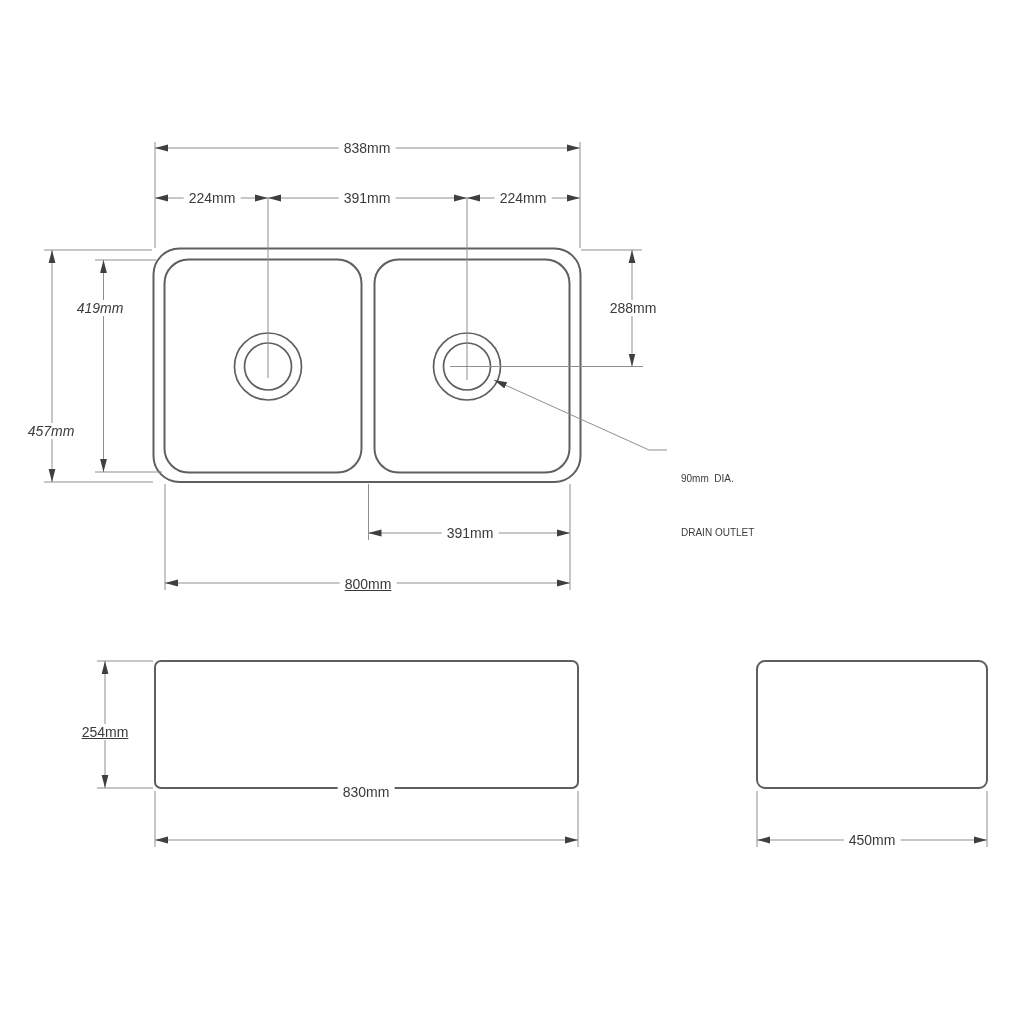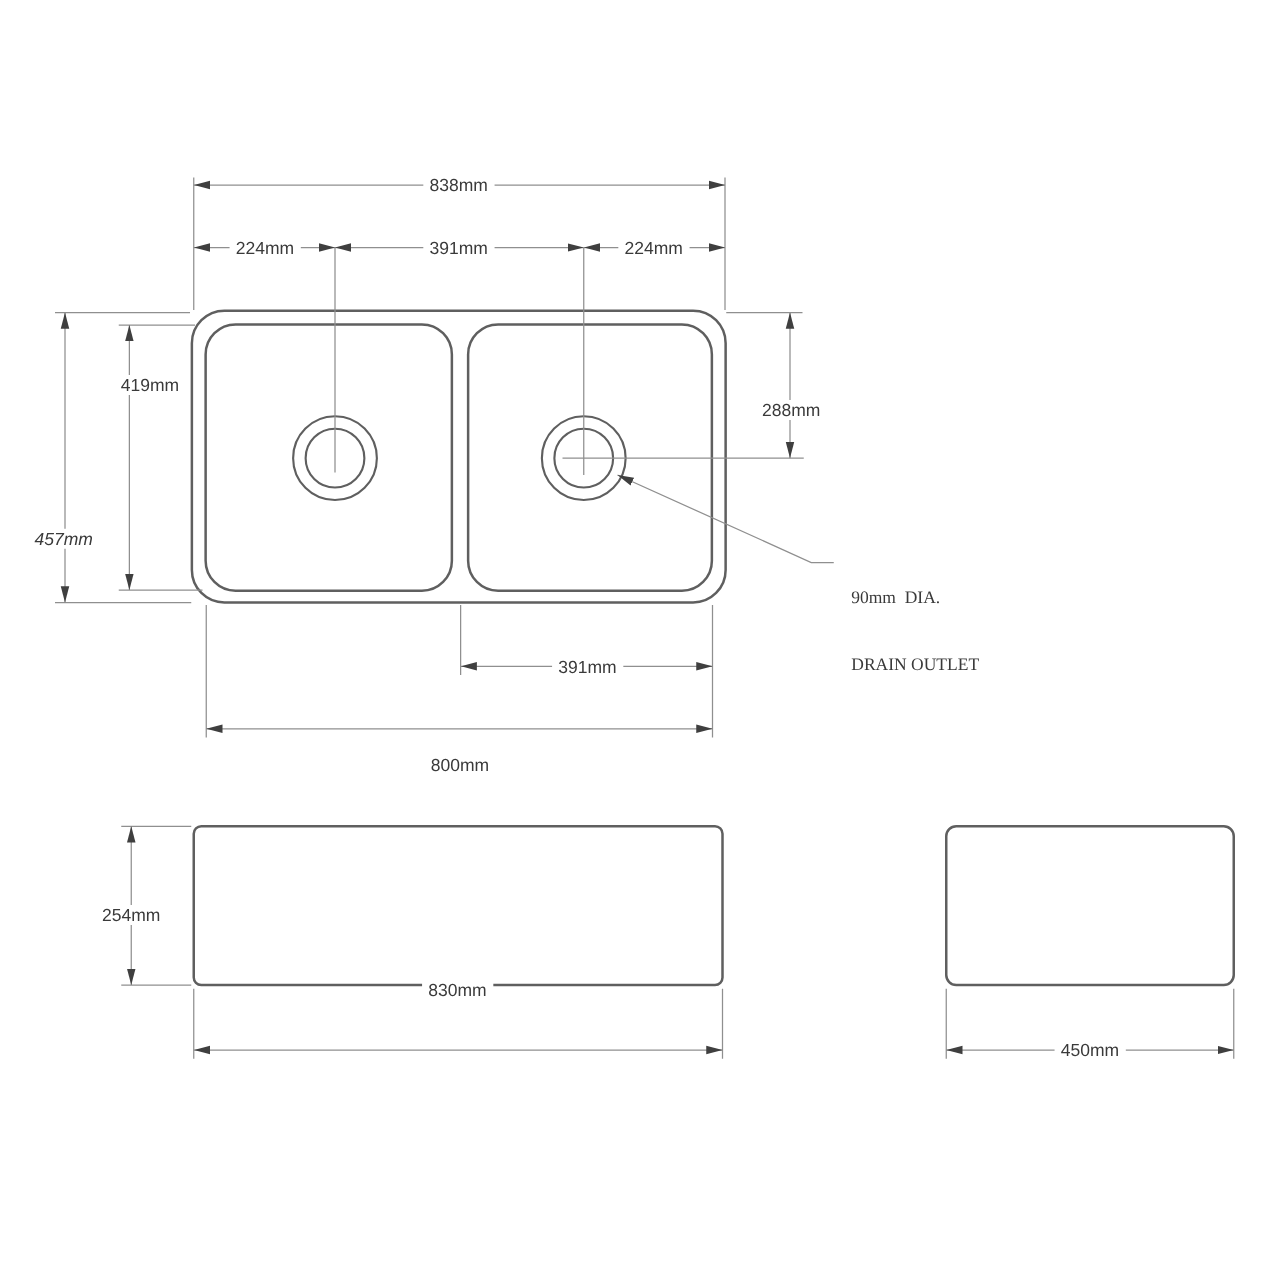--- a/index.html
+++ b/index.html
@@ -29,25 +29,24 @@
     font-size:14px;
     color:var(--c-text);
     background:var(--c-background);
     padding:0 5px;
     white-space:nowrap;
     line-height:16px;
     text-align:center;
   }
   .note{
     position:absolute;
-    font-size:14px;
+    font-size:10px;
     color:var(--c-text);
     line-height:18px;
     white-space:pre;
-    font-family:Liberation Serif, serif;
   }
 </style>
 </head>
 <body>
 
 <div id="canvas">
 
   <svg id="linework" width="1024" height="1024" viewBox="0 0 1024 1024">
     <defs>
       <marker id="ah" viewBox="0 0 13 8" refX="13" refY="4" markerWidth="13" markerHeight="8" orient="auto-start-reverse">
@@ -122,28 +121,28 @@
         <line class="thin" x1="987" y1="791" x2="987" y2="847"></line>
       </g>
       <line class="dim" x1="757" y1="840" x2="987" y2="840" marker-start="url(#ah)" marker-end="url(#ah)"></line>
     </g>
   </svg>
 
   <span class="lbl" style="left:367px;top:148px;">838mm</span>
   <span class="lbl" style="left:212px;top:198px;">224mm</span>
   <span class="lbl" style="left:367px;top:198px;">391mm</span>
   <span class="lbl" style="left:523px;top:198px;">224mm</span>
-  <span class="lbl" style="left:120px;top:308px;">419mm</span>
+  <span class="lbl" style="left:100px;top:308px;font-style:italic;">419mm</span>
   <span class="lbl" style="left:51px;top:431px;font-style:italic;">457mm</span>
-  <span class="lbl" style="left:633px;top:308px;margin-top:20px;">288mm</span>
+  <span class="lbl" style="left:633px;top:308px;">288mm</span>
   <span class="lbl" style="left:470px;top:533px;">391mm</span>
-  <span class="lbl" style="left:368px;top:612px;">800mm</span>
+  <span class="lbl" style="left:368px;top:584px;text-decoration:underline;">800mm</span>
 
   <div class="note" style="left:681px;top:434px;">
     <span style="display:block;">90mm  DIA.</span>
     <span style="display:block;text-align:center;">DRAIN OUTLET</span>
   </div>
 
-  <span class="lbl" style="left:105px;top:732px;">254mm</span>
+  <span class="lbl" style="left:105px;top:732px;text-decoration:underline;">254mm</span>
   <span class="lbl" style="left:366px;top:792px;">830mm</span>
   <span class="lbl" style="left:872px;top:840px;">450mm</span>
 
 </div>
 
 </body></html>

